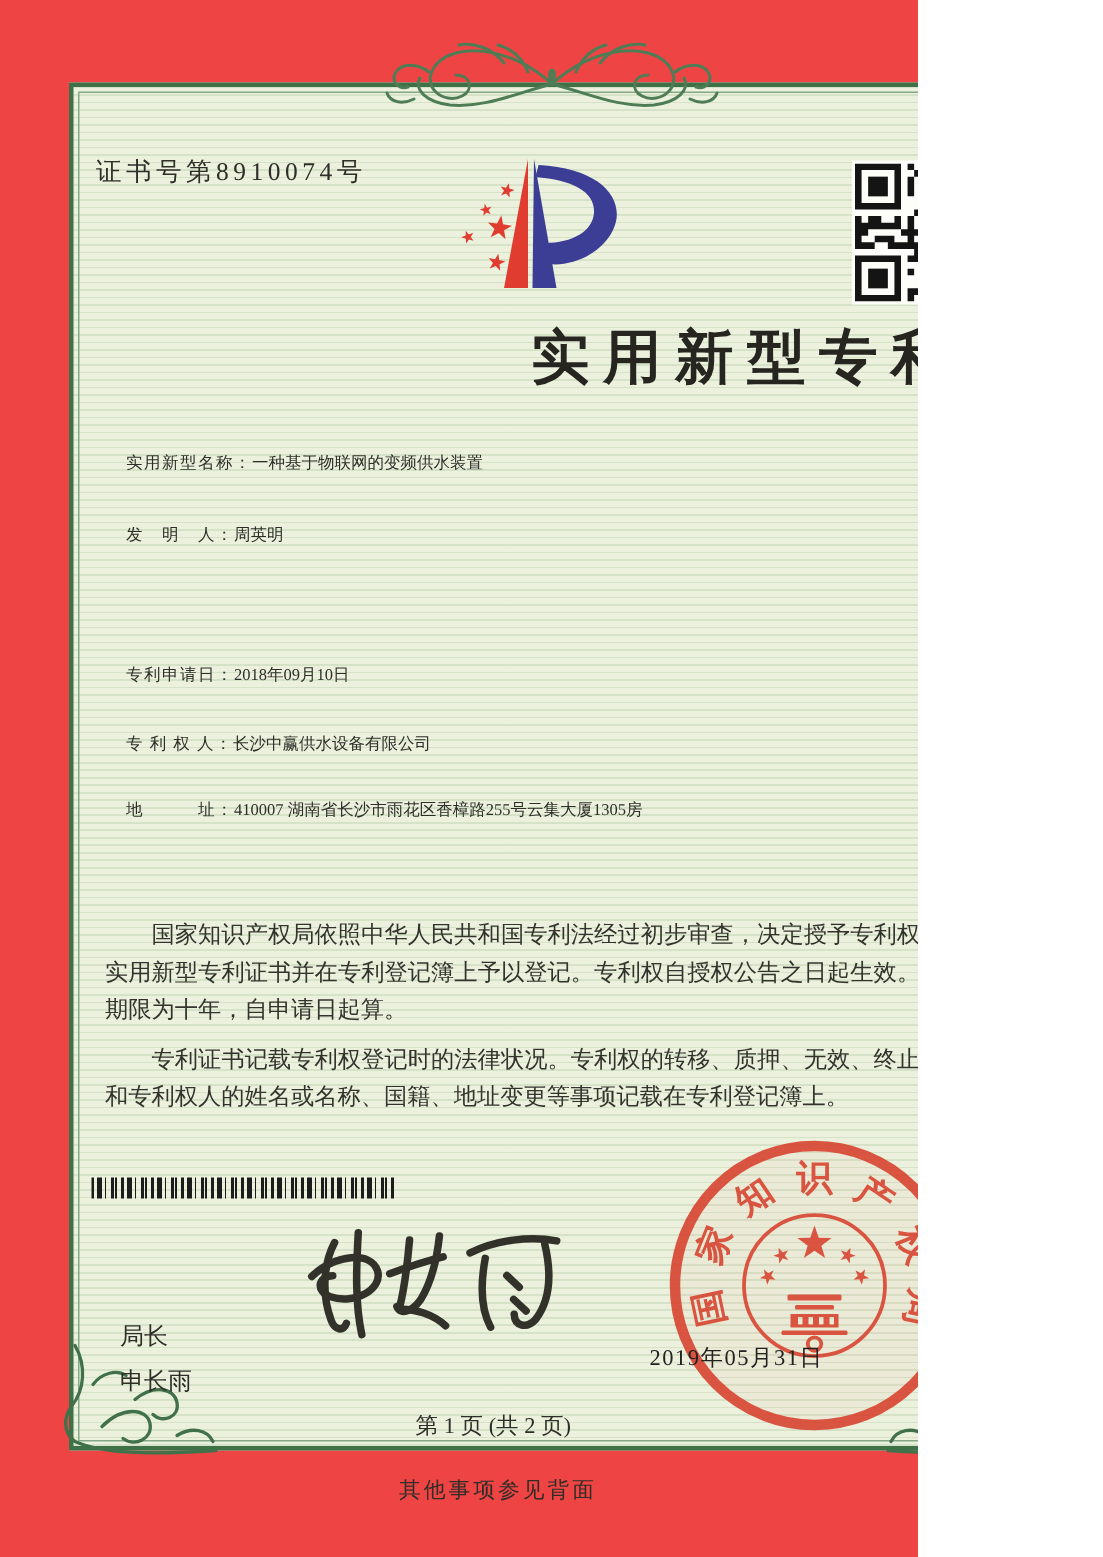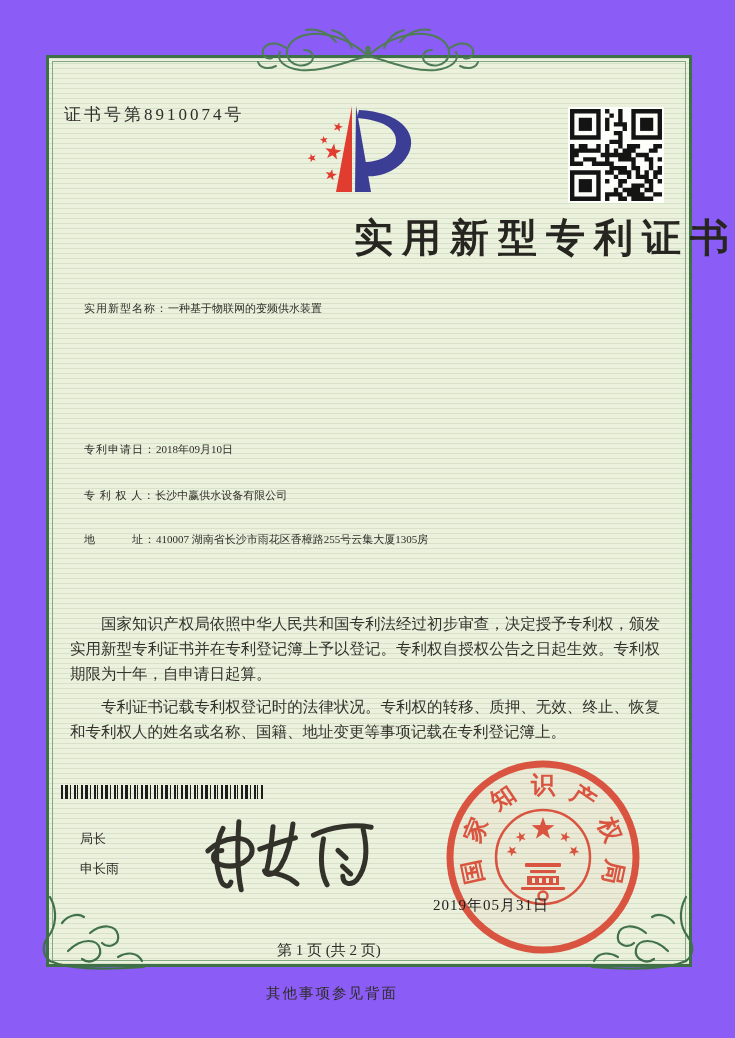--- a/index.html
+++ b/index.html
@@ -1,18 +1,18 @@
 <!DOCTYPE html>
 <html><head>
 <meta charset="utf-8">
 <style>
   html,body{margin:0;padding:0;}
   .page{
-    position:relative; width:735px; height:1038px; overflow:hidden;
-    background:#8b5cf6;
+    position:relative; width:612px; height:1038px; overflow:hidden;
+    background:#ef4444;
     font-family:"Liberation Serif","DejaVu Serif",serif;
     color:#2e2d28;
   }
   .frame{
     position:absolute; left:46px; top:55px; width:640px; height:906px;
     border:3px solid #3e7147;
     background-color:#ebf1dd;
     background-image:repeating-linear-gradient(180deg,
       rgba(120,160,105,0.18) 0px, rgba(120,160,105,0.18) 1px,
       transparent 1px, transparent 5px);
@@ -30,21 +30,21 @@
               line-height:25px; text-align:justify; color:#33322c;}
   .body-text p{ margin:8px; text-indent:2em; }
   .barcode{ left:61px; top:785px; width:202px; height:14px;
     background:repeating-linear-gradient(90deg,
       #1c1c1c 0 2px, transparent 2px 4px,
       #1c1c1c 4px 7px, transparent 7px 9px,
       #1c1c1c 9px 10px, transparent 10px 13px,
       #1c1c1c 13px 15px, transparent 15px 16px,
       #1c1c1c 16px 17px, transparent 17px 20px);
   }
-  .signer{ left:80px; top:824px; font-size:13px; line-height:30px;font-family:Liberation Serif, serif; }
+  .signer{ left:80px; top:877px; font-size:16px; line-height:30px;font-family:Liberation Serif, serif; }
   .signature-svg{ left:196px; top:814px; }
   .seal-wrap{ left:443px; top:757px; width:200px; height:200px; opacity:.88; }
   .seal-date{ left:433px; top:896px; font-size:15px; letter-spacing:1px; color:#222; }
   .page-num{ left:277px; top:941px; font-size:15px; }
   .back-note{ left:266px; top:984px; font-size:14.5px; letter-spacing:2px; }
   .qr{ left:568px; top:107px; width:92px; height:92px; background:#fdfdfa; padding:2px; }
   .logo{ left:292px; top:96px; }
   .ornament-top{ left:238px; top:18px; }
   .corner-bl{ left:38px; top:893px; }
   .corner-br{ left:588px; top:893px; transform:scaleX(-1); }
@@ -130,20 +130,23 @@
       <rect x="8" y="64" width="12" height="12"></rect>
     </g>
   <path d="M32,0h4v4h-4zM44,0h4v4h-4zM36,4h4v4h-4zM44,4h4v4h-4zM32,8h4v4h-4zM44,8h4v4h-4zM32,12h4v4h-4zM40,12h4v4h-4zM44,12h4v4h-4zM48,12h4v4h-4zM32,16h4v4h-4zM48,16h4v4h-4zM40,20h4v4h-4zM44,20h4v4h-4zM44,24h4v4h-4zM36,28h4v4h-4zM40,28h4v4h-4zM44,28h4v4h-4zM0,32h4v4h-4zM8,32h4v4h-4zM12,32h4v4h-4zM24,32h4v4h-4zM32,32h4v4h-4zM44,32h4v4h-4zM52,32h4v4h-4zM56,32h4v4h-4zM60,32h4v4h-4zM76,32h4v4h-4zM80,32h4v4h-4zM0,36h4v4h-4zM4,36h4v4h-4zM8,36h4v4h-4zM12,36h4v4h-4zM16,36h4v4h-4zM20,36h4v4h-4zM24,36h4v4h-4zM32,36h4v4h-4zM40,36h4v4h-4zM48,36h4v4h-4zM52,36h4v4h-4zM56,36h4v4h-4zM72,36h4v4h-4zM76,36h4v4h-4zM0,40h4v4h-4zM4,40h4v4h-4zM28,40h4v4h-4zM32,40h4v4h-4zM36,40h4v4h-4zM40,40h4v4h-4zM44,40h4v4h-4zM48,40h4v4h-4zM52,40h4v4h-4zM60,40h4v4h-4zM64,40h4v4h-4zM68,40h4v4h-4zM0,44h4v4h-4zM12,44h4v4h-4zM16,44h4v4h-4zM20,44h4v4h-4zM32,44h4v4h-4zM44,44h4v4h-4zM48,44h4v4h-4zM52,44h4v4h-4zM56,44h4v4h-4zM68,44h4v4h-4zM72,44h4v4h-4zM80,44h4v4h-4zM0,48h4v4h-4zM4,48h4v4h-4zM8,48h4v4h-4zM20,48h4v4h-4zM24,48h4v4h-4zM28,48h4v4h-4zM32,48h4v4h-4zM36,48h4v4h-4zM56,48h4v4h-4zM72,48h4v4h-4zM36,52h4v4h-4zM40,52h4v4h-4zM44,52h4v4h-4zM48,52h4v4h-4zM56,52h4v4h-4zM60,52h4v4h-4zM72,52h4v4h-4zM80,52h4v4h-4zM32,56h4v4h-4zM36,56h4v4h-4zM44,56h4v4h-4zM48,56h4v4h-4zM52,56h4v4h-4zM60,56h4v4h-4zM68,56h4v4h-4zM76,56h4v4h-4zM80,56h4v4h-4zM40,60h4v4h-4zM52,60h4v4h-4zM60,60h4v4h-4zM64,60h4v4h-4zM68,60h4v4h-4zM76,60h4v4h-4zM32,64h4v4h-4zM44,64h4v4h-4zM48,64h4v4h-4zM68,64h4v4h-4zM72,64h4v4h-4zM80,64h4v4h-4zM44,68h4v4h-4zM56,68h4v4h-4zM60,68h4v4h-4zM64,68h4v4h-4zM72,68h4v4h-4zM40,72h4v4h-4zM48,72h4v4h-4zM52,72h4v4h-4zM56,72h4v4h-4zM60,72h4v4h-4zM68,72h4v4h-4zM72,72h4v4h-4zM32,76h4v4h-4zM36,76h4v4h-4zM40,76h4v4h-4zM44,76h4v4h-4zM52,76h4v4h-4zM56,76h4v4h-4zM60,76h4v4h-4zM64,76h4v4h-4zM76,76h4v4h-4zM80,76h4v4h-4zM32,80h4v4h-4zM44,80h4v4h-4zM48,80h4v4h-4zM56,80h4v4h-4zM60,80h4v4h-4zM64,80h4v4h-4zM68,80h4v4h-4zM72,80h4v4h-4z" fill="#141414"></path>
     </svg>
 
   <div class="abs title">实用新型专利证书</div>
 
   <div class="abs row" style="top:301px">
     <span class="flabel">实用新型名称：</span><span class="fvalue">一种基于物联网的变频供水装置</span>
   </div>
+  <div class="abs row" style="top:349px">
+    <span class="flabel">发　明　人：</span><span class="fvalue">周英明</span>
+  </div>
   <div class="abs row" style="top:442px">
     <span class="flabel">专利申请日：</span><span class="fvalue">2018年09月10日</span>
   </div>
   <div class="abs row" style="top:488px">
     <span class="flabel">专 利 权 人：</span><span class="fvalue">长沙中赢供水设备有限公司</span>
   </div>
   <div class="abs row" style="top:532px">
     <span class="flabel">地　　　址：</span><span class="fvalue">410007 湖南省长沙市雨花区香樟路255号云集大厦1305房</span>
   </div>
 

